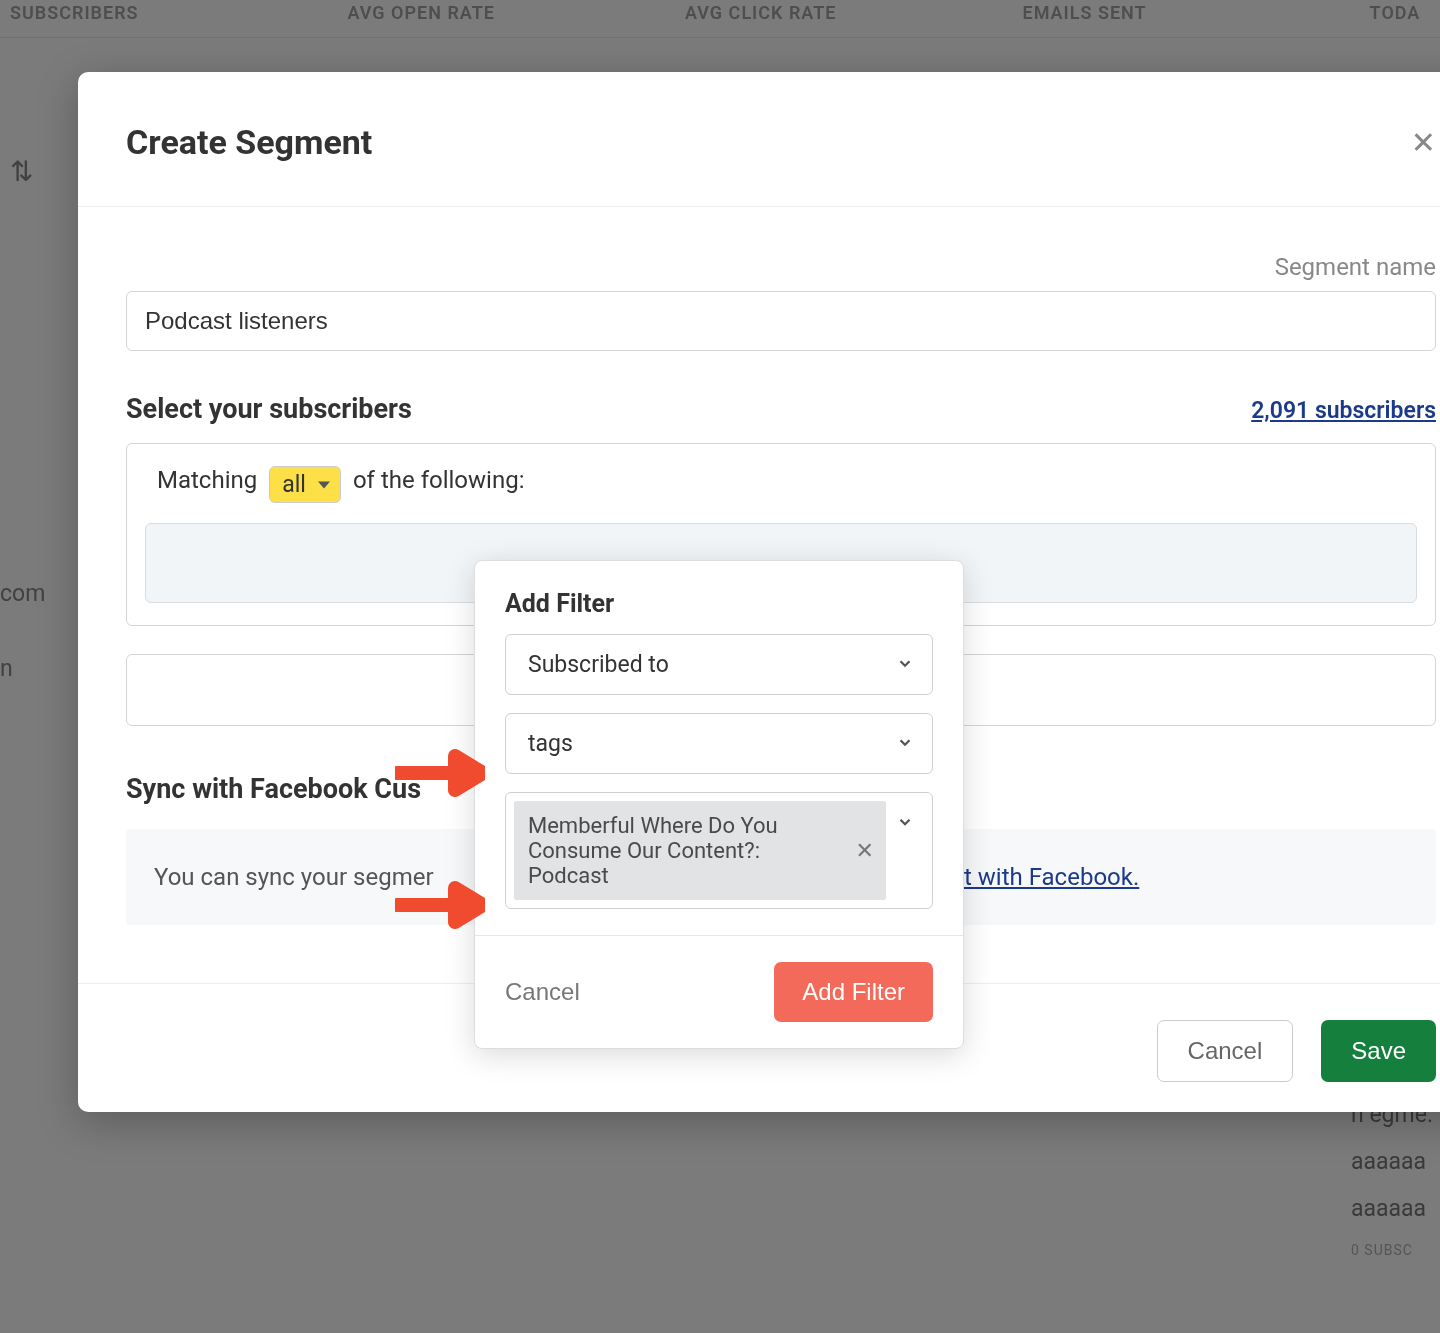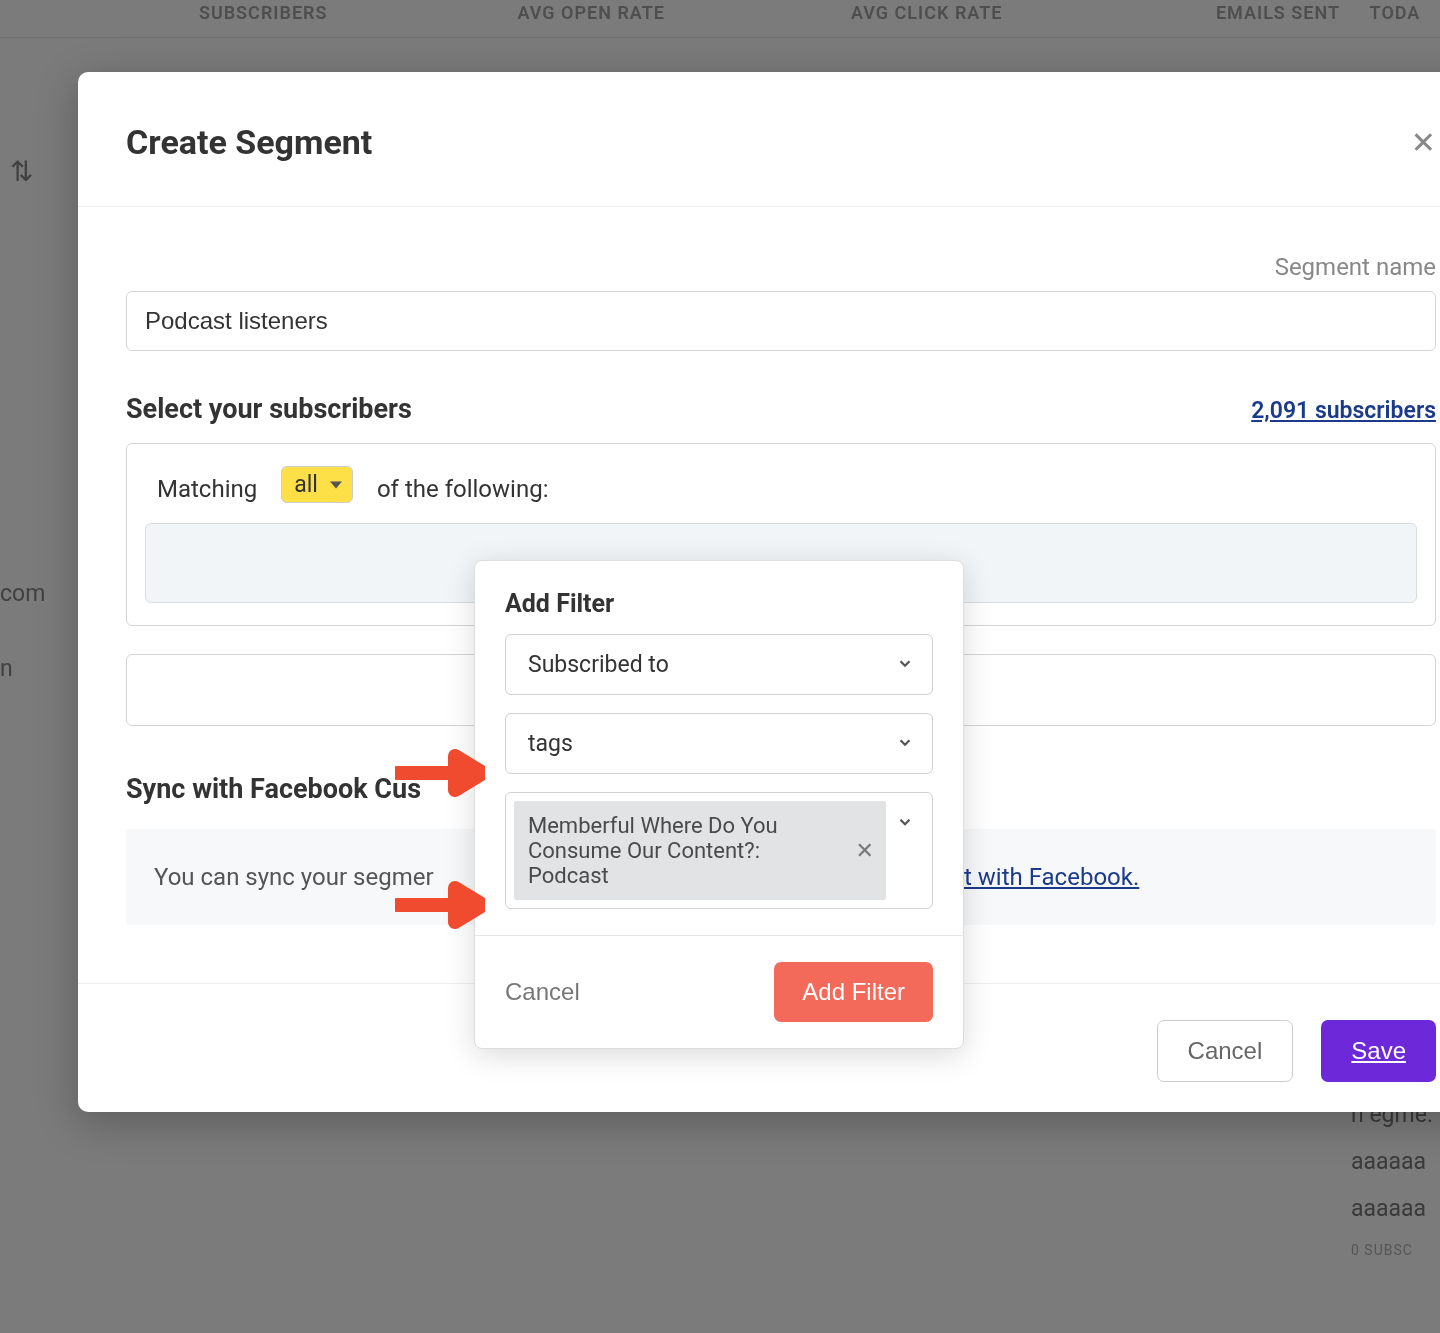--- a/index.html
+++ b/index.html
@@ -18,21 +18,21 @@
   inset: 0;
   background: #f8f8f8;
   color: #666;
 }
 .bg-stats {
   display: flex;
   border-bottom: 1px solid #ddd;
 }
 .bg-stat {
   flex: 1;
-  text-align: right;
+  text-align: left;
   padding: 2px 10px 14px;
   font-size: 18px;
   letter-spacing: 1px;
   color: #888;
   font-weight: 600;
 }
 .bg-sidebar {
   position: absolute;
   right: 0;
   top: 470px;
@@ -128,22 +128,22 @@
   border: 1px solid #d5d5d5;
   border-radius: 6px;
   background:#fff;
   padding: 0;
 }
 .filter-matchrow {
   padding: 22px 28px 20px 30px;
   font-size: 24px;
   color: #333;
   display:flex;
-  align-items:flex-end;
-  gap:24px;
+  align-items:flex-start;
+  gap:12px;
 }
 .mini-select {
   border:1px solid #ccc;
   border-radius:6px;
   padding: 4px 34px 4px 12px;
   font-size: 23px;
   color:#333;
   background:#fde047;
   position: relative;
 }
@@ -201,24 +201,23 @@
   padding: 16px 30px;
   border-radius: 7px;
   cursor:pointer;
 }
 .btn-secondary {
   background:#fff;
   border:1px solid #ccc;
   color:#666;
 }
 .btn-primary {
-  background:#6d28d9;
+  background:#15803d;
   border:none;
   color:#fff;
-  text-decoration:underline;
 }
 
 
 .popover {
   position: absolute;
   left: 474px;
   top: 560px;
   width: 490px;
   background:#fff;
   border:1px solid #ddd;

